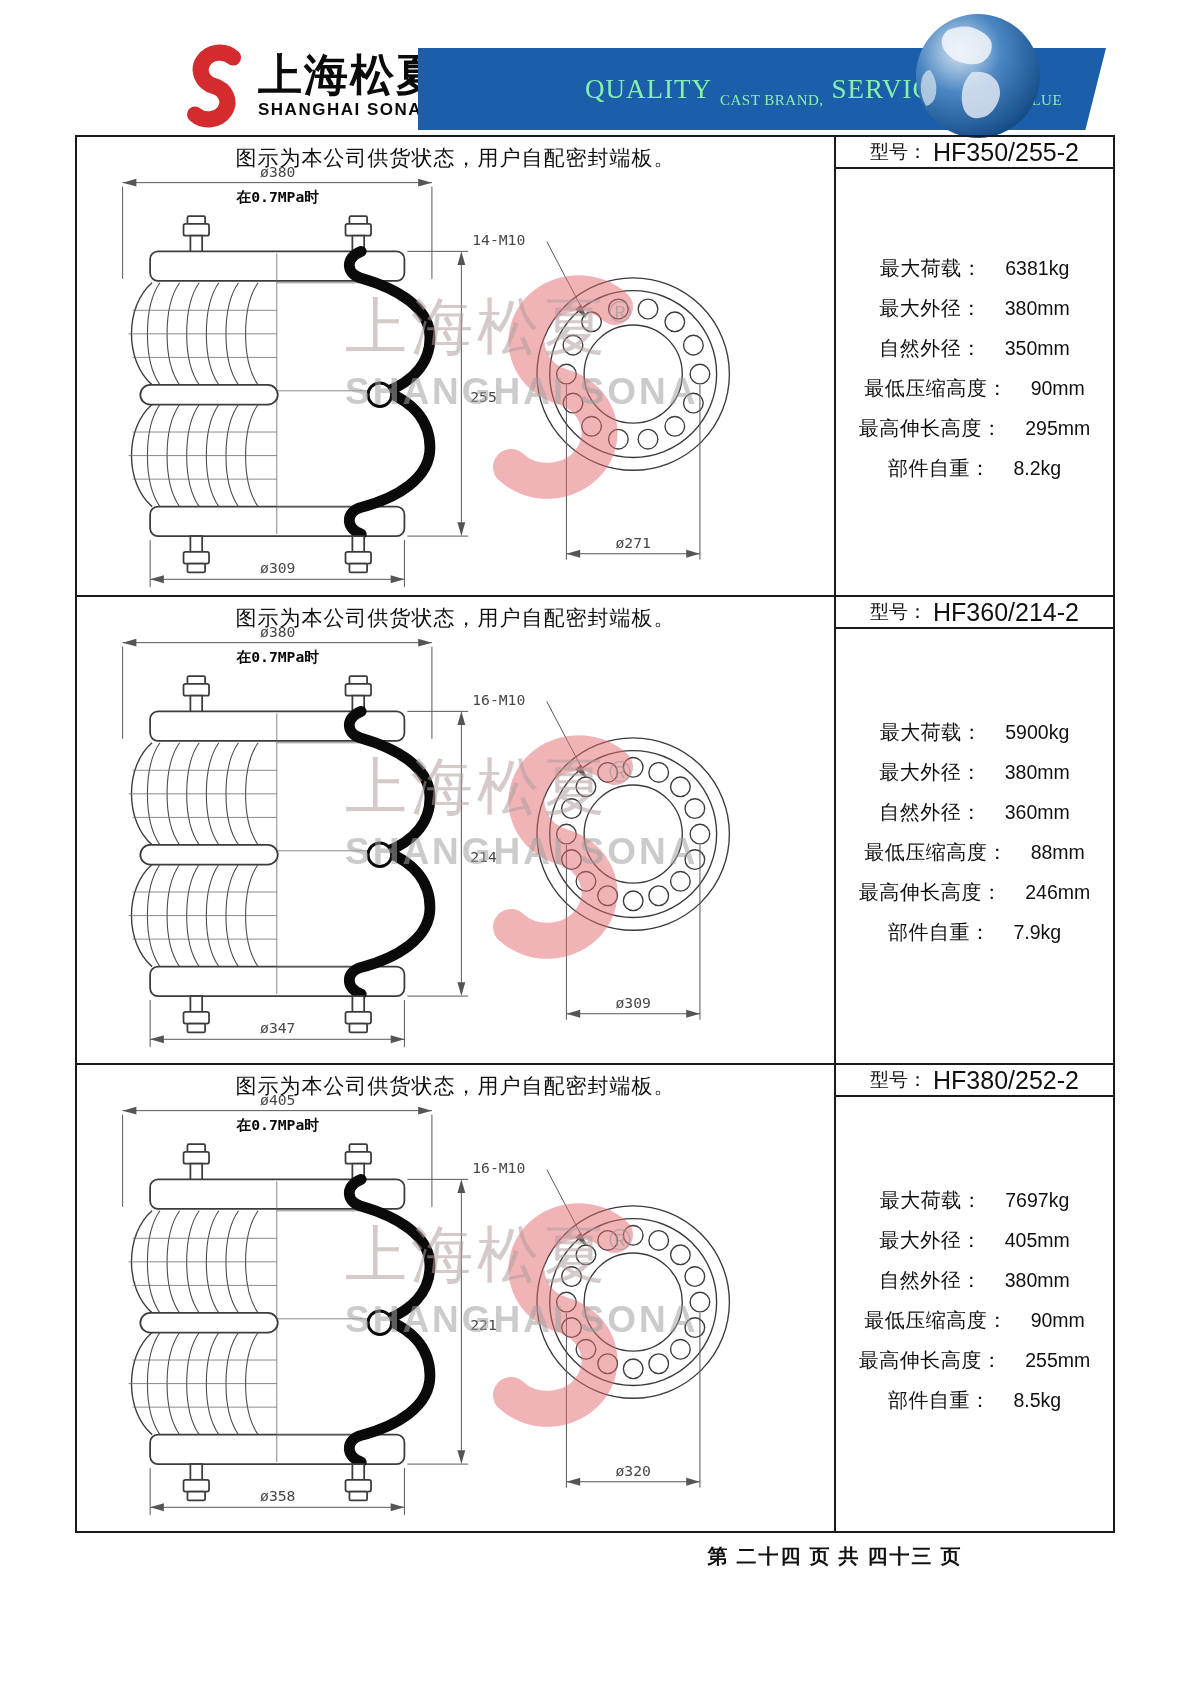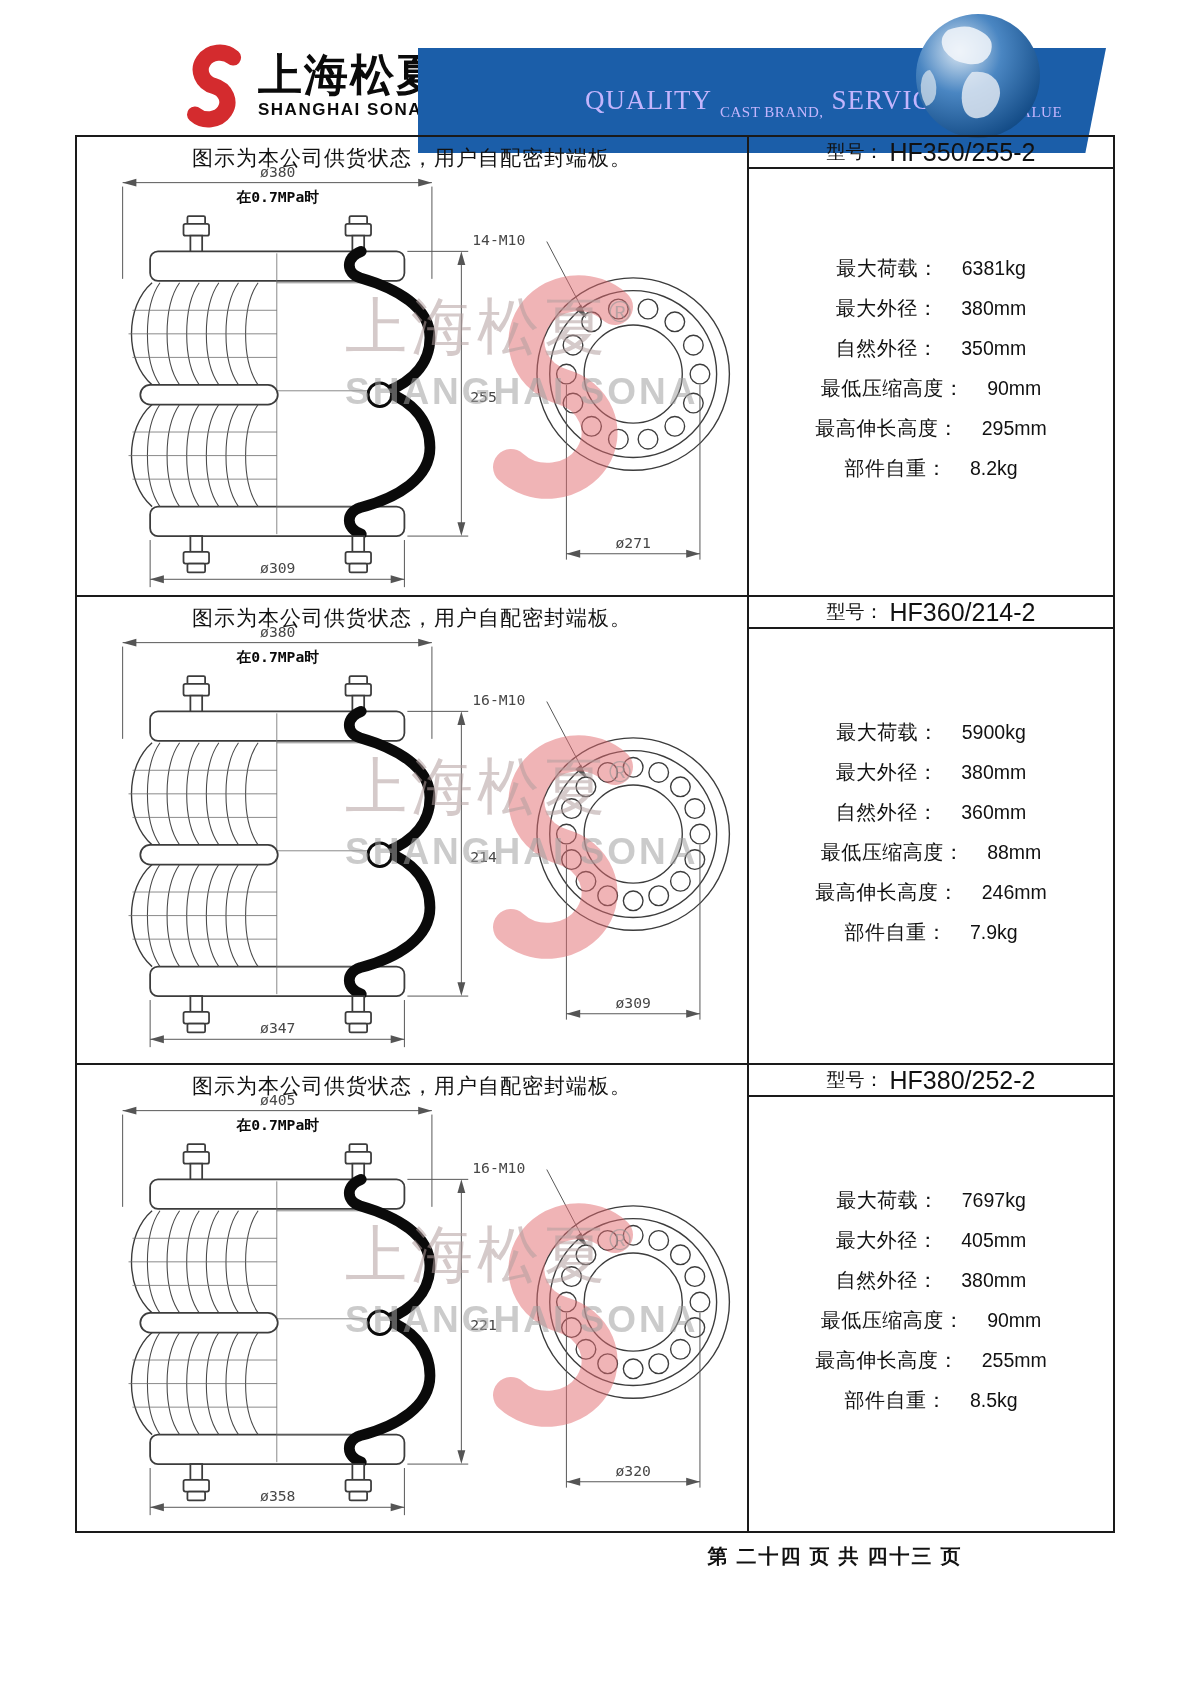--- a/index.html
+++ b/index.html
@@ -7,34 +7,34 @@
         font-family:"Liberation Serif", serif;color:#111;}
 
   
   .hdr{position:absolute;left:0;top:0;width:1190px;height:135px;}
   .logo{position:absolute;left:178px;top:44px;display:flex;align-items:flex-start;}
   .logo-s{width:74px;height:84px;}
   .logo-txt{margin-left:6px;}
   .logo-cn{font-family:"Liberation Sans",sans-serif;font-weight:bold;font-size:44px;line-height:46px;letter-spacing:2px;color:#0a0a0a;white-space:nowrap;}
   .logo-reg{font-size:15px;vertical-align:18px;font-weight:bold;}
   .logo-en{font-family:"Liberation Sans",sans-serif;font-weight:bold;font-size:17px;letter-spacing:1.5px;color:#0a0a0a;margin-top:2px;}
-  .banner{position:absolute;left:418px;top:48px;width:688px;height:105px;background:#1b5ea9;
+  .banner{position:absolute;left:418px;top:48px;width:688px;height:82px;background:#1b5ea9;
           clip-path:polygon(0 0,100% 0,97% 100%,0 100%);
-          display:flex;align-items:center;padding-left:167px;box-sizing:border-box;color:#c4b5fd;
+          display:flex;align-items:center;padding-left:167px;box-sizing:border-box;color:#86efac;
           font-family:"Liberation Serif",serif;white-space:nowrap;}
   .banner .big{font-size:27px;letter-spacing:1px;}
   .banner .small{font-size:15px;margin:23px 8px 0 8px;letter-spacing:.5px;}
   .globe{position:absolute;left:908px;top:10px;width:140px;height:140px;}
 
   
   .sheet{position:absolute;left:75px;top:135px;width:1040px;height:1398px;border:2px solid #1a1a1a;box-sizing:border-box;}
   .row{display:flex;border-bottom:2px solid #1a1a1a;position:relative;}
   .row:last-child{border-bottom:none;}
   .cell-left{position:relative;flex:1;overflow:hidden;}
-  .cell-right{position:relative;width:366px;border-left:2px solid #1a1a1a;box-sizing:border-box;display:flex;flex-direction:column;}
+  .cell-right{position:relative;width:279px;border-left:2px solid #1a1a1a;box-sizing:border-box;display:flex;flex-direction:column;}
   .sec-title{padding:7px 12px 0 12px;font-size:21px;letter-spacing:1px;text-align:center;}
   .drawing-slot{position:absolute;left:6px;top:26px;width:688px;height:432px;z-index:1;}
   .drawing-slot svg{width:688px;height:432px;}
 
   .model-row{height:30px;border-bottom:2px solid #1a1a1a;display:flex;align-items:center;justify-content:center;
              font-size:19px;gap:6px;}
   .model-val{font-family:"Liberation Sans",sans-serif;font-size:25px;}
   .spec-block{flex:1;display:flex;flex-direction:column;justify-content:center;align-items:center;gap:13px;padding-bottom:28px;}
   .spec-line{font-size:20px;white-space:nowrap;}
   .spec-label{letter-spacing:.5px;}

